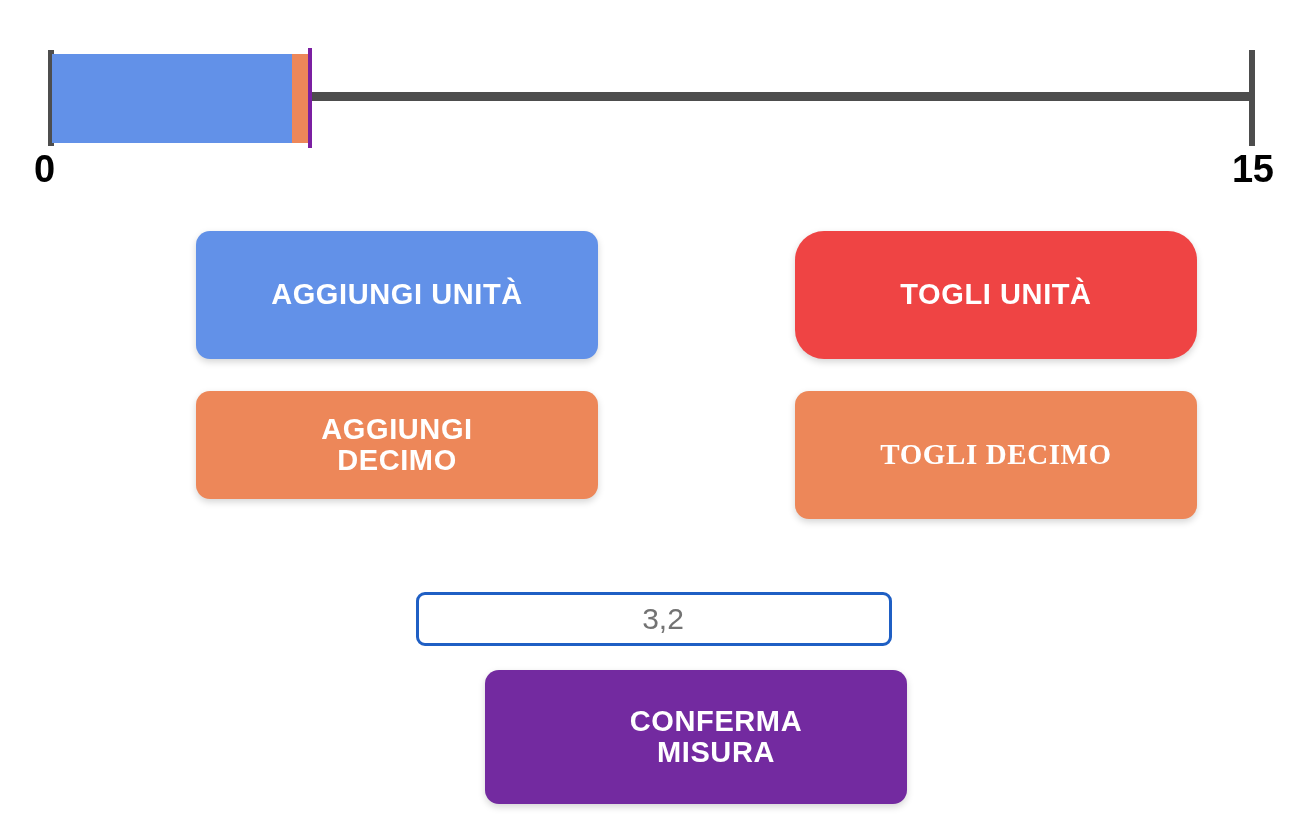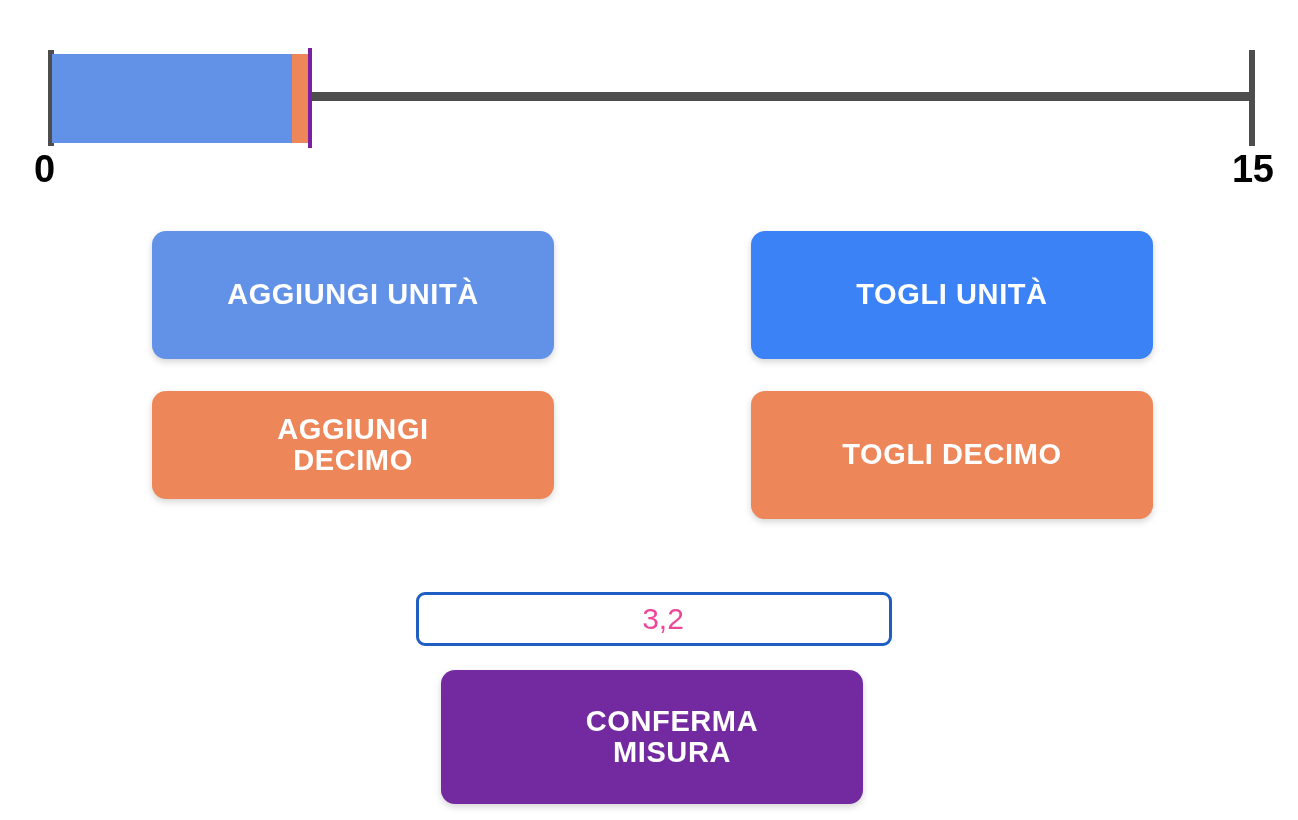--- a/index.html
+++ b/index.html
@@ -102,25 +102,26 @@
     letter-spacing: 0.6px;
     line-height: 1.08;
     text-align: center;
     cursor: pointer;
     padding: 0;
     display: flex;
     align-items: center;
     justify-content: center;
     box-shadow: 0 3px 7px rgba(0, 0, 0, 0.17);
     white-space: pre-line;
+    margin-left: 44px;
   }
   .btn-add-unit   { left: 152px; top: 0px;   width: 402px; height: 128px; }
   .btn-rem-unit   { left: 751px; top: 0px;   width: 402px; height: 128px; }
   .btn-add-tenth  { left: 152px; top: 160px; width: 402px; height: 108px; }
-  .btn-rem-tenth  { left: 751px; top: 160px; width: 402px; height: 128px; }
+  .btn-rem-tenth  { left: 751px; top: 160px; width: 402px; height: 128px; font-family: Liberation Serif, serif; }
 
   
   .readout {
     position: absolute;
     left: 416px;
     top: 592px;
     width: 476px;
     height: 54px;
     box-sizing: border-box;
     background: #ffffff;
@@ -159,24 +160,24 @@
 
   <div class="marker" style="left: 307.787px; background: rgb(123, 31, 162);"></div>
 
   <div class="axis-label axis-label-min" style="color: rgb(0, 0, 0);">0</div>
   <div class="axis-label axis-label-max" style="color: #000000;">15</div>
 </div>
 
 <div class="controls">
   <button class="btn btn-add-unit" style="background: rgb(98, 145, 232);">AGGIUNGI UNITÀ</button>
 
-  <button class="btn btn-rem-unit" style="background: #3b82f6;">TOGLI UNITÀ</button>
+  <button class="btn btn-rem-unit" style="background: #ef4444; border-radius: 29px;">TOGLI UNITÀ</button>
 
   <button class="btn btn-add-tenth" style="background: rgb(237, 135, 89);">AGGIUNGI
 DECIMO</button>
 
   <button class="btn btn-rem-tenth" style="background: rgb(237, 135, 89);">TOGLI DECIMO</button>
 </div>
 
-<input class="readout" type="text" value="3,2" placeholder="0,0" style="border-color: rgb(31, 95, 196); color: #ec4899; padding-left: 20px;">
+<input class="readout" type="text" value="3,2" placeholder="0,0" style="border-color: rgb(31, 95, 196); color: #737373; padding-left: 20px;">
 
 <button class="btn btn-confirm" style="background: rgb(115, 42, 160);">CONFERMA
 MISURA</button>
 
 </body></html>

